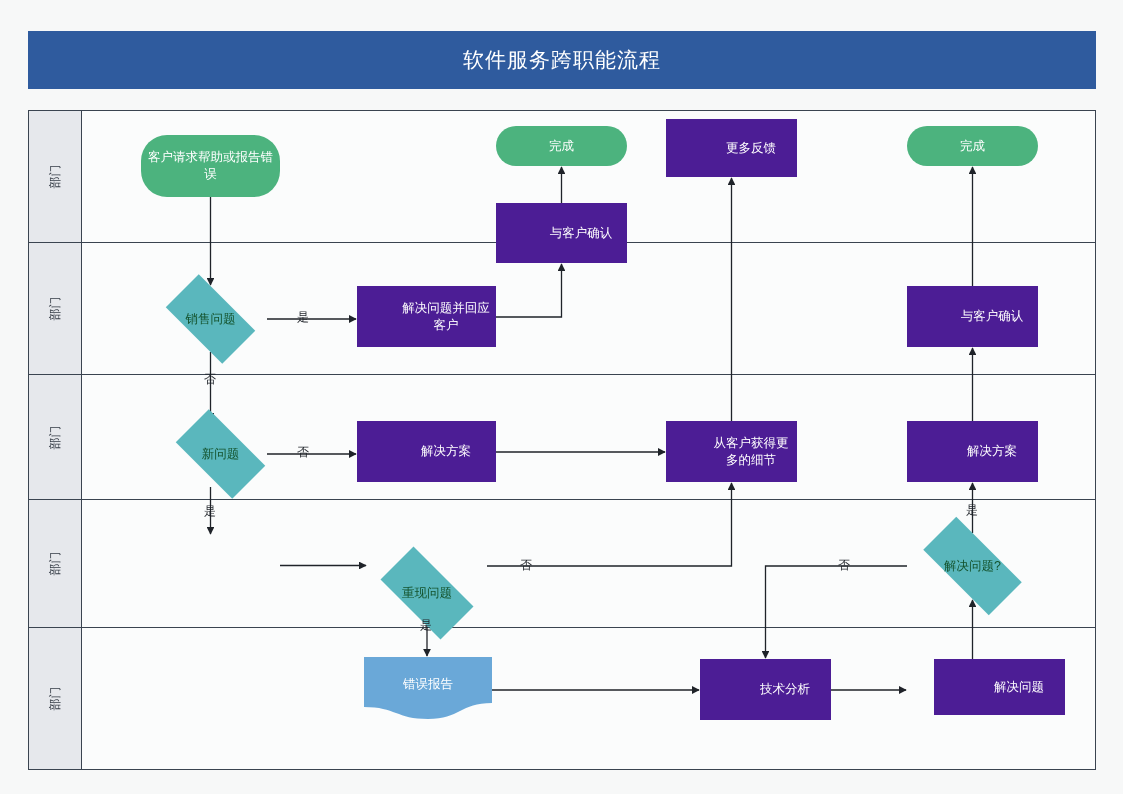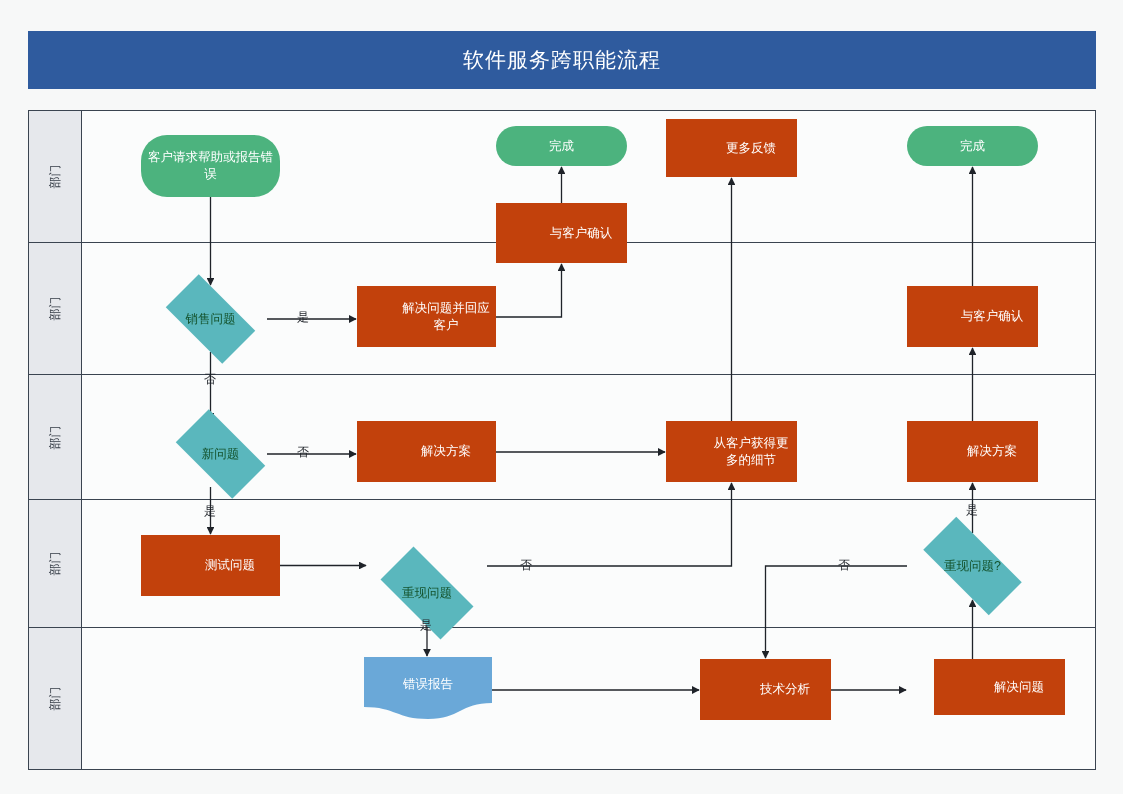--- a/index.html
+++ b/index.html
@@ -94,21 +94,21 @@
     align-items: center;
     justify-content: center;
     text-align: center;
     color: #ffffff;
     font-size: 12.5px;
     line-height: 1.35;
     box-sizing: border-box;
     padding: 2px 6px;
   }
 
-  .node.process  { background: #c2410c; padding-left: 45px; }
+  .node.process  { background: #4c1d95; padding-left: 45px; }
   .node.terminal { background: #4cb37e; border-radius: 26px; }
 
   .node.decision {
     background: transparent;
     color: #14532d;
   }
   .node.decision .dia-bg {
     position: absolute;
     left: 0; top: 0; right: 0; bottom: 0;
     background: #5ab7bd;
@@ -277,32 +277,29 @@
     </div>
 
     <div class="node process" style="left:666px;top:421px;width:131px;height:61px;font-family:Liberation Serif, serif;">
       <span>从客户获得更多的细节</span>
     </div>
 
     <div class="node process" style="left:907px;top:421px;width:131px;height:61px;">
       <span>解决方案</span>
     </div>
 
-    <div class="node process" style="left:141px;top:535px;width:139px;height:61px;">
-      <span>测试问题</span>
-    </div>
 
     <div class="node decision" style="left:367px;top:560px;width:120px;height:66px;">
       <span class="dia-bg"></span>
       <span class="dia-txt">重现问题</span>
     </div>
 
     <div class="node decision" style="left:907px;top:533px;width:131px;height:66px;">
       <span class="dia-bg"></span>
-      <span class="dia-txt">重现问题?</span>
+      <span class="dia-txt">解决问题?</span>
     </div>
 
     <div class="node process" style="left:700px;top:659px;width:131px;height:61px;">
       <span>技术分析</span>
     </div>
 
     <div class="node document" style="left:364px;top:657px;width:128px;height:62px;">
       <svg class="doc-svg" viewBox="0 0 128 62" preserveAspectRatio="none" xmlns="http://www.w3.org/2000/svg">
         <path d="M0,0 H128 V46 C96,46 96,62 64,62 C32,62 32,50 0,50 Z" fill="#6aa8d8"></path>
       </svg>

